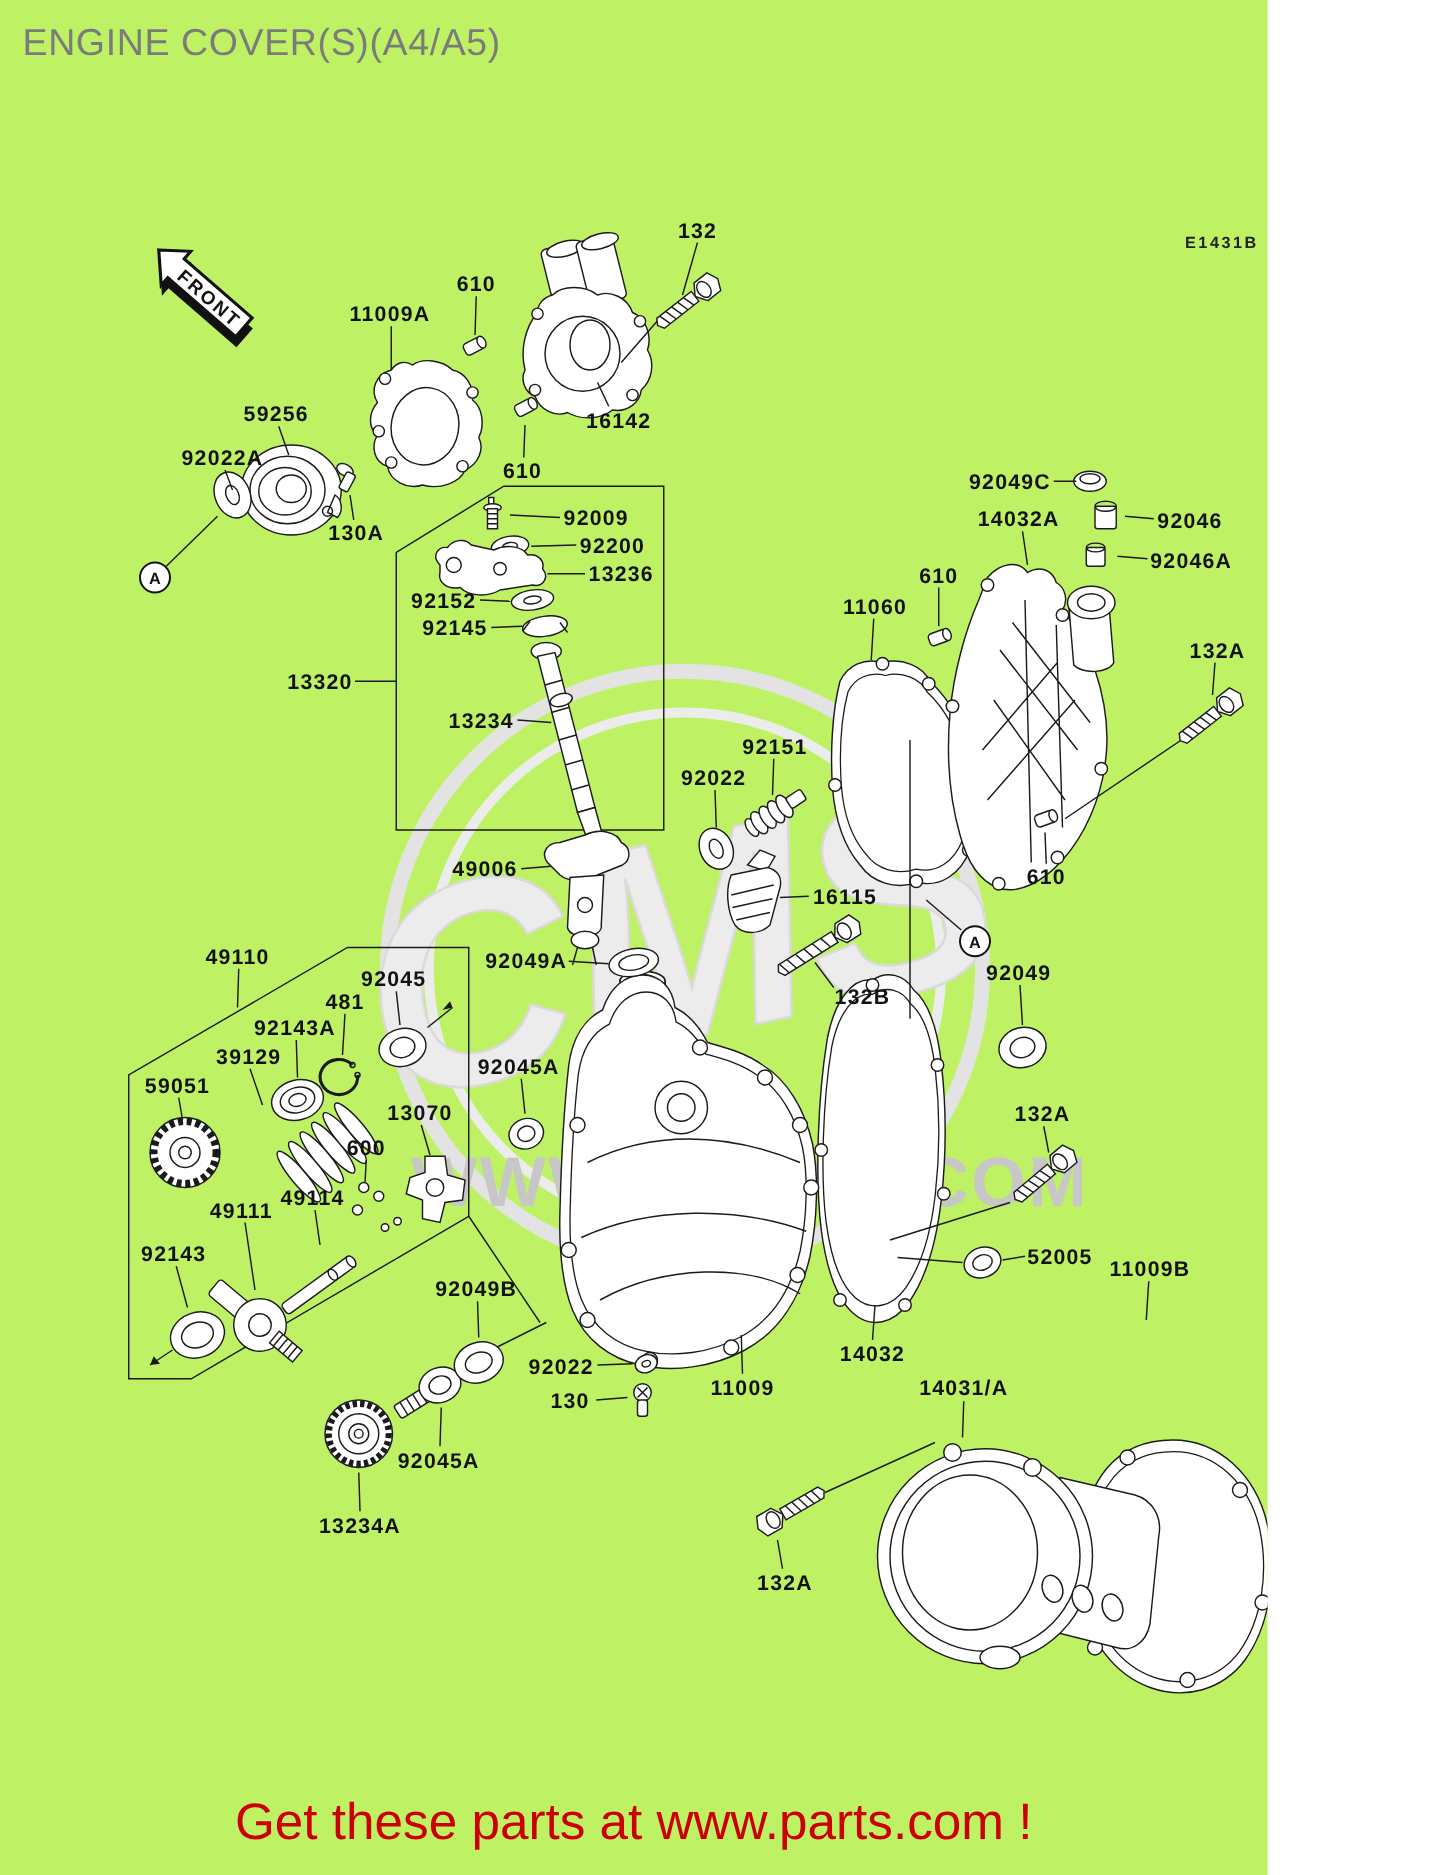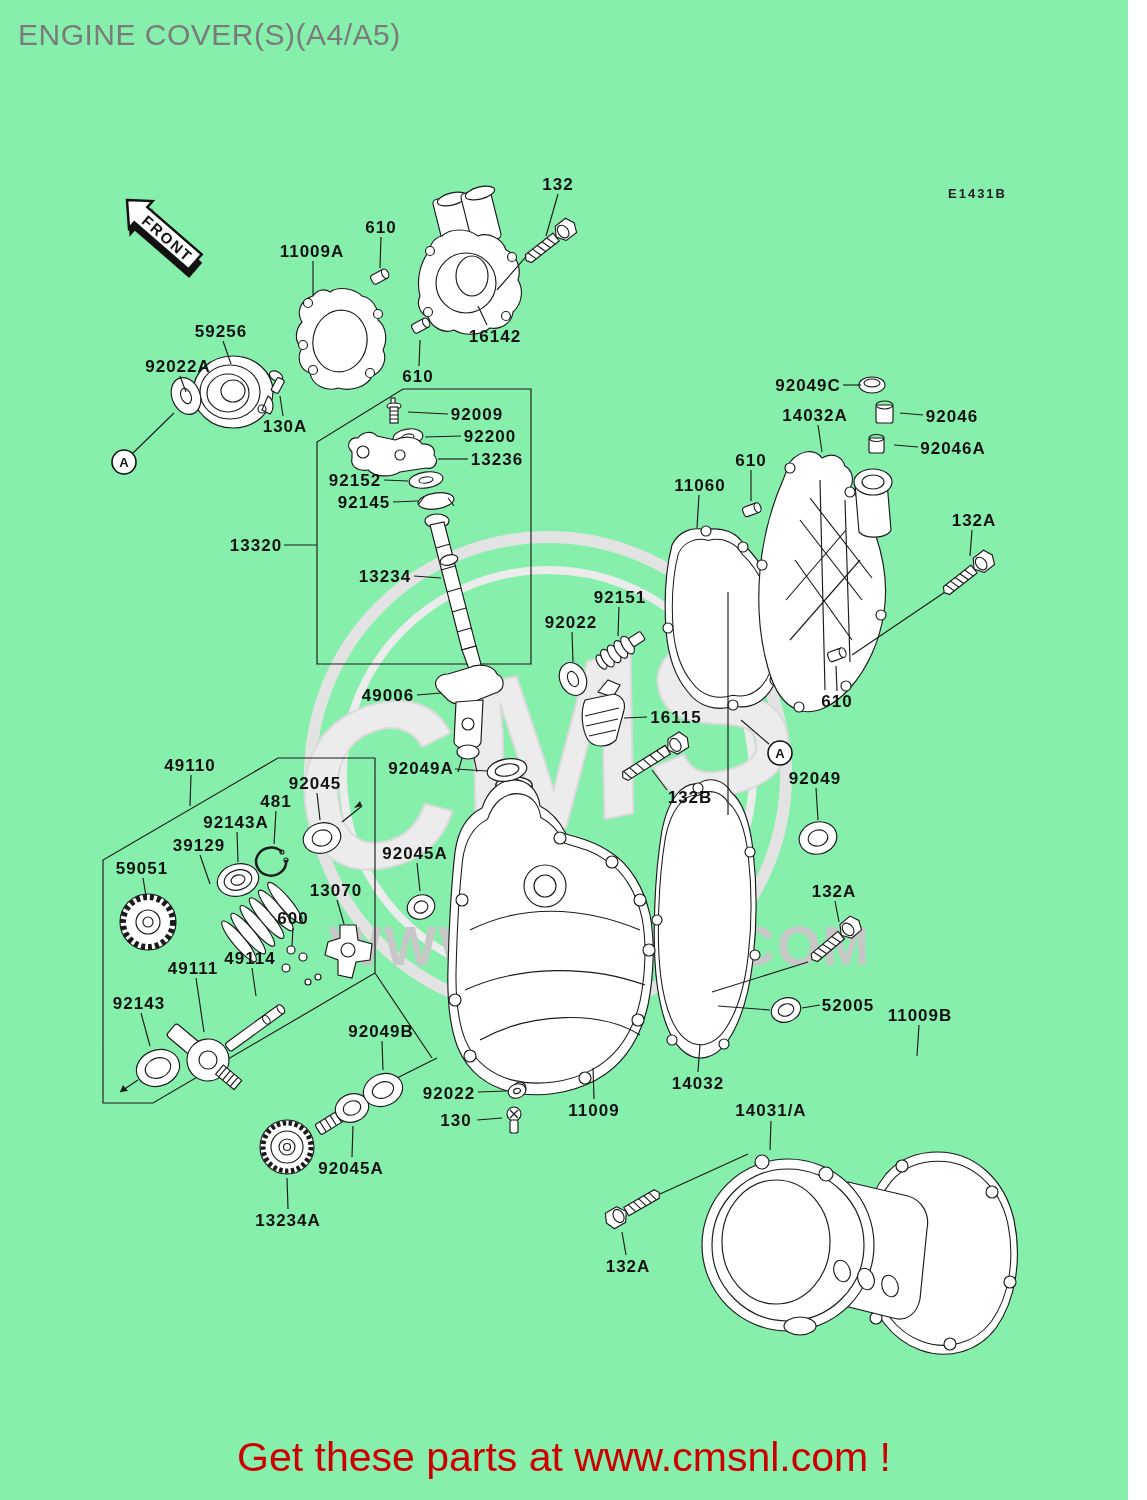--- a/index.html
+++ b/index.html
@@ -1,16 +1,16 @@
 <!DOCTYPE html>
 <html><head>
 <meta charset="utf-8">
 <style>
   html,body{margin:0;padding:0;background:#fff;}
-  #stage{position:relative;width:1128px;height:1500px;background:#86efac;overflow:hidden;
+  #stage{position:relative;width:1014px;height:1500px;background:#bef264;overflow:hidden;
          font-family:"Liberation Sans",sans-serif;}
   #page-title{position:absolute;left:18px;top:18px;font-size:30px;color:#7b7b7b;
               letter-spacing:.5px;white-space:nowrap;}
   #diagram-code{position:absolute;left:948px;top:186px;font-size:13px;font-weight:bold;
                 color:#222;letter-spacing:2px;}
   #footer-line{position:absolute;left:0;top:1434px;width:100%;text-align:center;
                font-size:41px;color:#cc0000;white-space:nowrap;}
   svg{position:absolute;left:0;top:0;}
   .ln{stroke:#1b1b1b;stroke-width:1.15;fill:none;}
   .wfill{stroke:#1b1b1b;stroke-width:1.15;fill:#ffffff;}
@@ -495,14 +495,14 @@
         <text x="628" y="1272" text-anchor="middle" class="plabel">132A</text>
         <line x1="133" y1="453" x2="174" y2="413" class="ln"></line>
         <circle cx="124" cy="462" r="12" fill="#fff" stroke="#121212" stroke-width="1.6"></circle>
         <text x="124" y="467" text-anchor="middle" class="mlabel">A</text>
         <line x1="769" y1="744" x2="741" y2="720" class="ln"></line>
         <circle cx="780" cy="753" r="12" fill="#fff" stroke="#121212" stroke-width="1.6"></circle>
         <text x="780" y="758" text-anchor="middle" class="mlabel">A</text>
       </g>
   </svg>
 
-  <div id="footer-line">Get these parts at www.cmsnl.com !</div>
+  <div id="footer-line">Get these parts at www.parts.com !</div>
 </div>
 
 </body></html>

